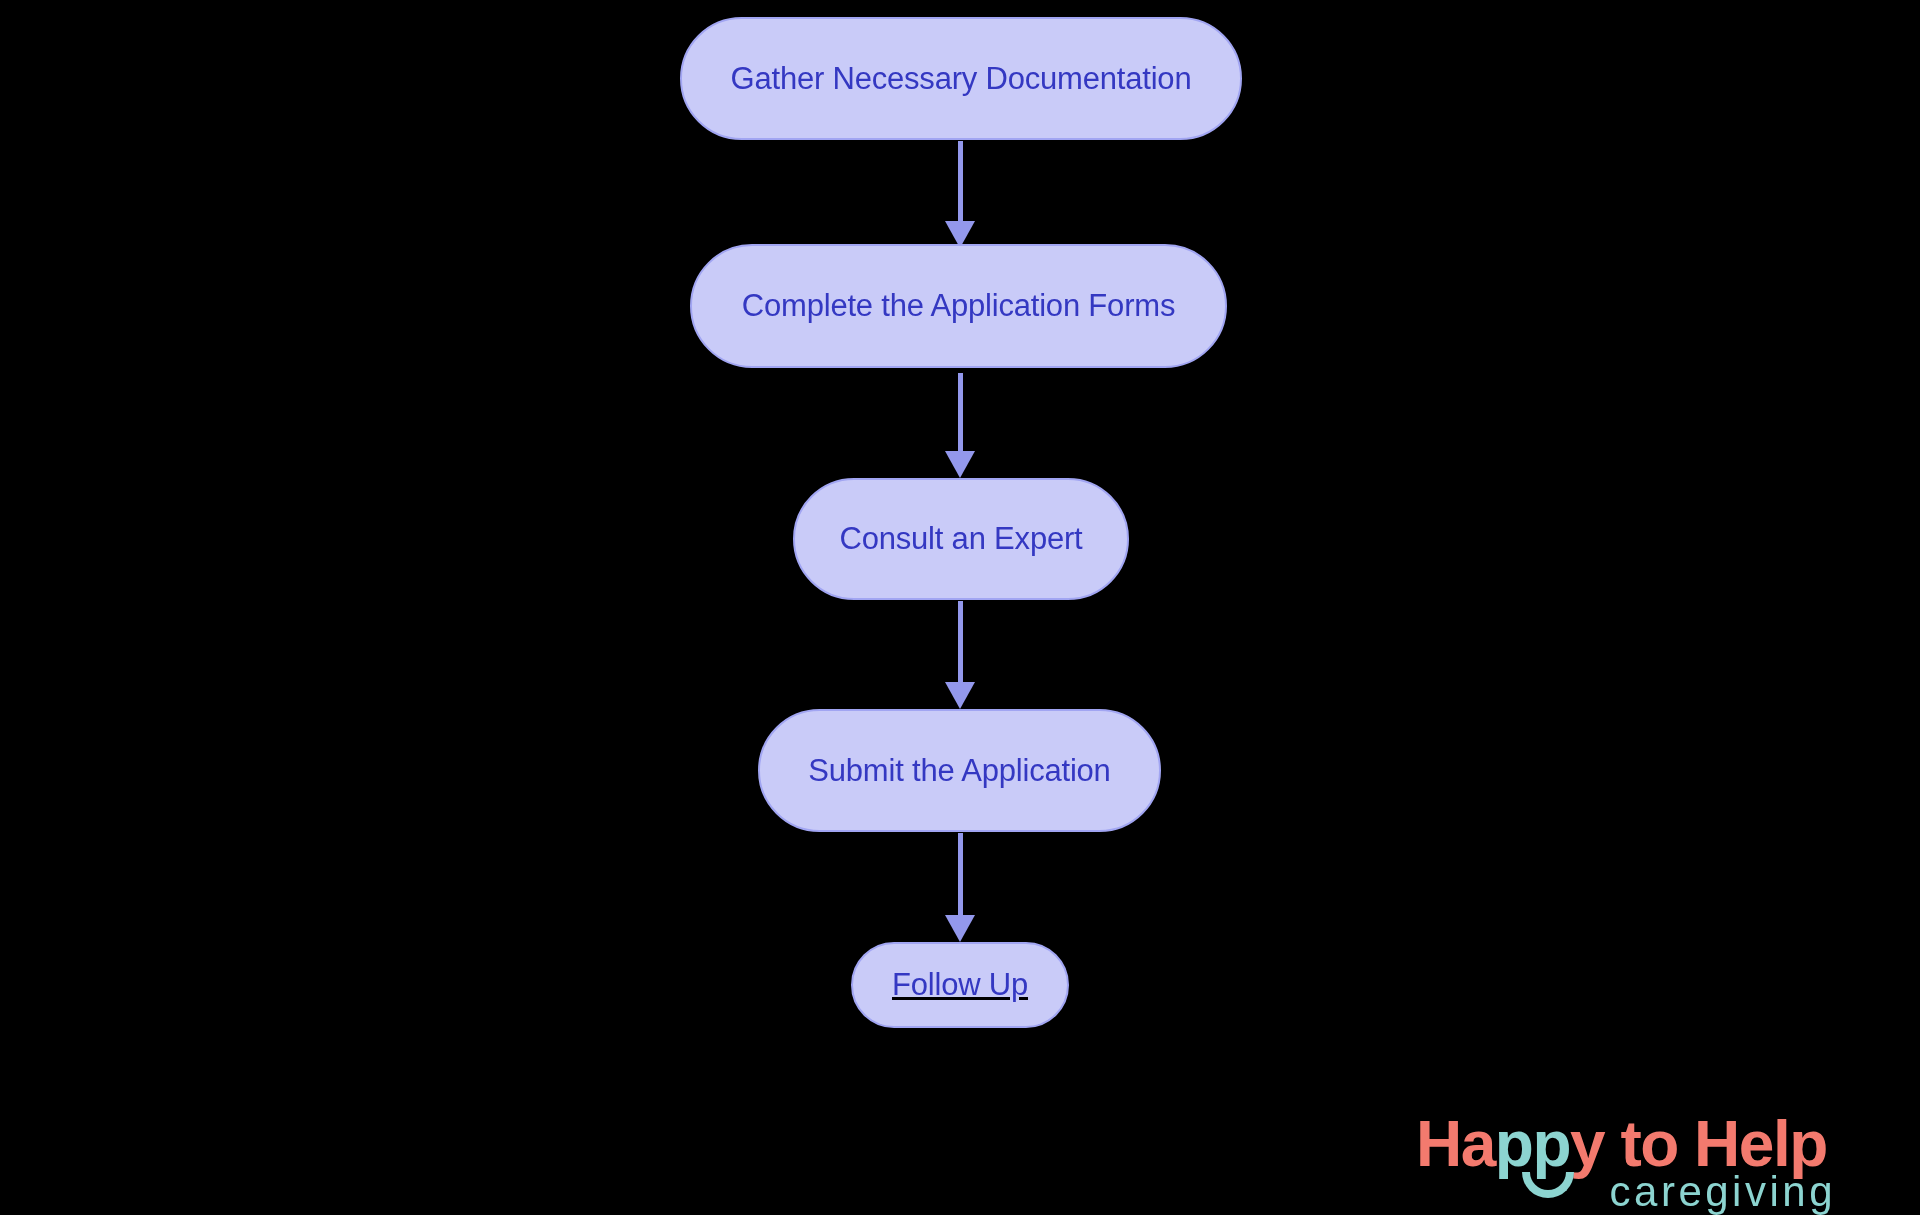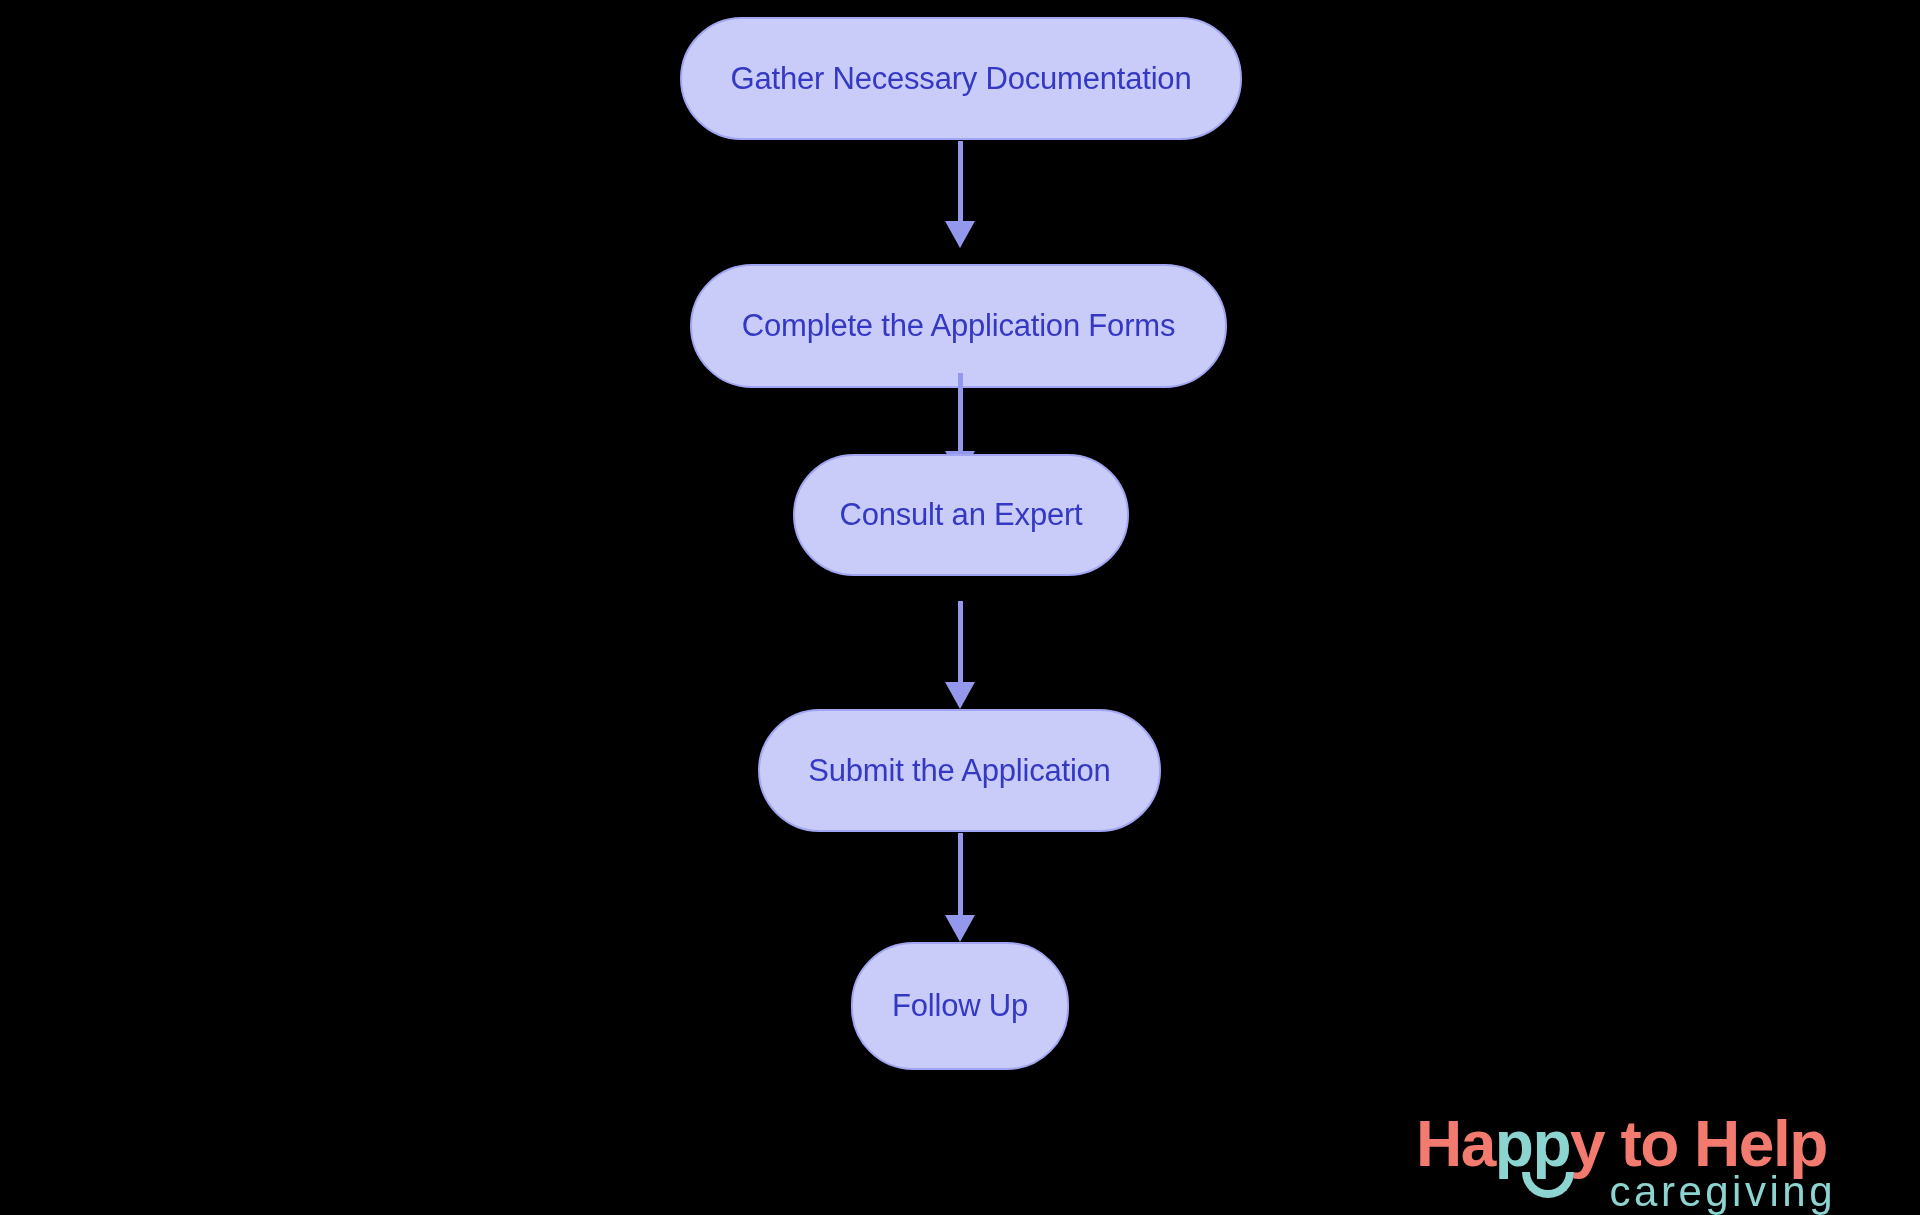--- a/index.html
+++ b/index.html
@@ -27,24 +27,24 @@
     align-items: center;
     justify-content: center;
   }
   .flow-node .node-label {
     color: var(--node-text, #3438c2);
     font-size: 31px;
     letter-spacing: -0.2px;
     white-space: nowrap;
   }
   .n1 { left: 680px; top: 17px;  width: 562px; height: 123px; }
-  .n2 { left: 690px; top: 264px; width: 537px; height: 124px; }
-  .n3 { left: 793px; top: 454px; width: 336px; height: 122px; }
+  .n2 { left: 690px; top: 244px; width: 537px; height: 124px; }
+  .n3 { left: 793px; top: 478px; width: 336px; height: 122px; }
   .n4 { left: 758px; top: 709px; width: 403px; height: 123px; }
-  .n5 { left: 851px; top: 942px; width: 218px; height: 128px; }
+  .n5 { left: 851px; top: 942px; width: 218px; height: 86px; text-decoration: underline; }
 
   
   .arrow-shaft {
     position: absolute;
     left: 958px;
     width: 5px;
     background: var(--arrow, #9398ec);
   }
   .arrow-head {
     position: absolute;

